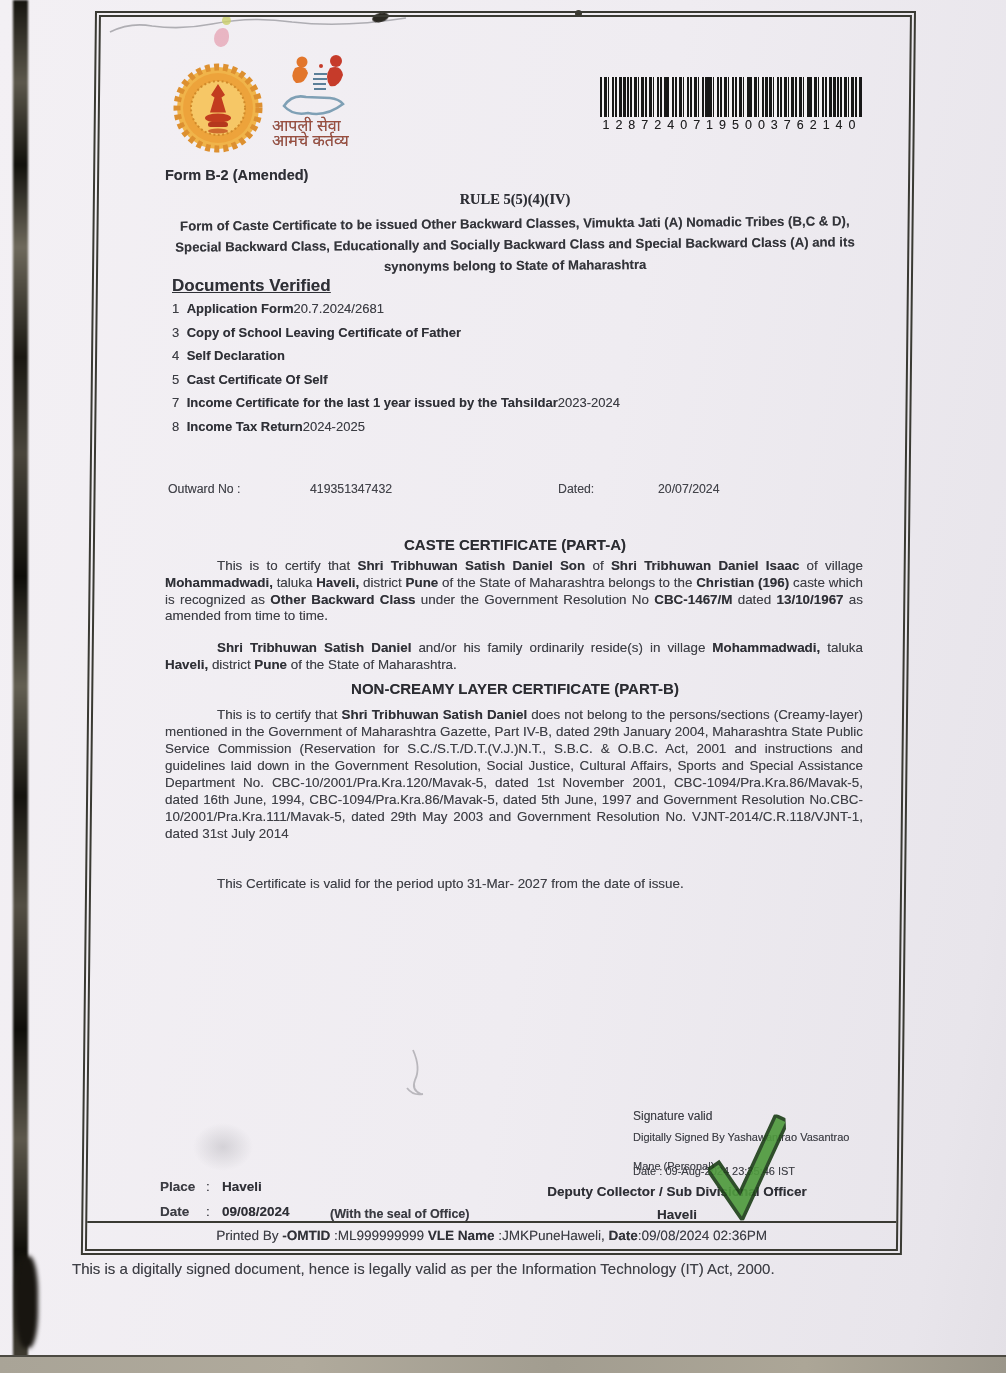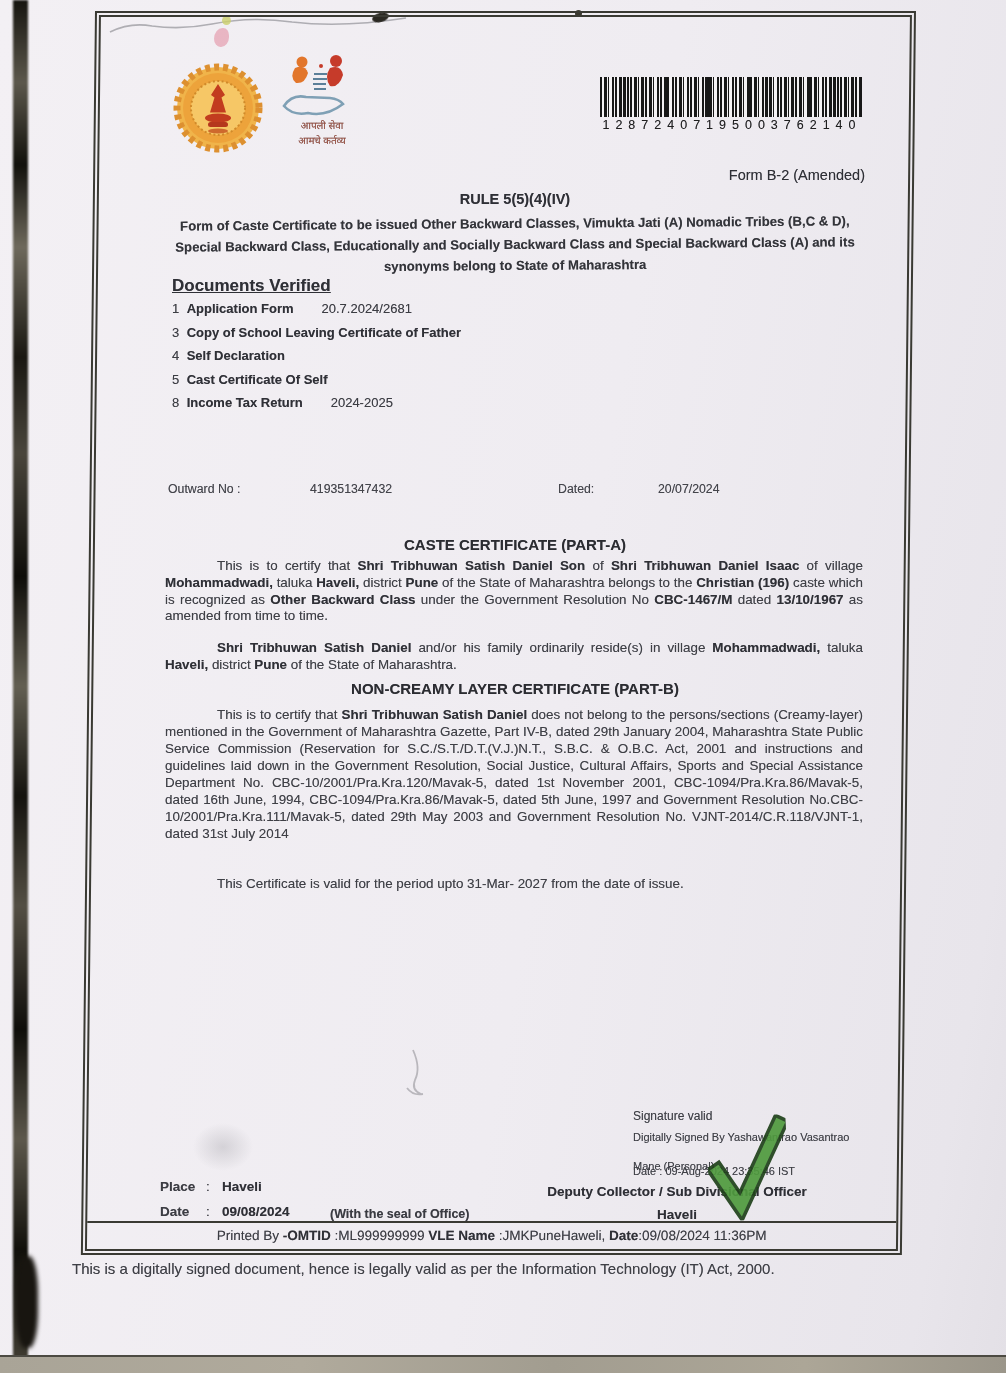--- a/index.html
+++ b/index.html
@@ -25,37 +25,37 @@
     background:radial-gradient(closest-side,rgba(110,110,118,.22),rgba(110,110,118,0));}
   .pencil2{position:absolute;left:393px;top:1048px;opacity:.55;}
   
   .cert-border{position:absolute;left:95px;top:11px;width:821px;height:1244px;
     border:6px double #3a3a33;box-sizing:border-box;transform:skewX(-0.65deg);transform-origin:0 0;}
   .printed-row{position:absolute;left:0;right:0;bottom:0;height:26px;border-top:2px solid #3a3a33;
     text-align:center;font-size:13.5px;line-height:25px;color:#3c3d43;white-space:nowrap;}
   
   .seal-emblem{position:absolute;left:172px;top:60px;}
   .service-logo{position:absolute;left:278px;top:54px;}
-  .logo-caption{position:absolute;left:272px;top:119px;width:100px;text-align:center;
-    font-family:Liberation Serif, serif;font-size:10px;line-height:14.5px;color:#9a4e3e;}
+  .logo-caption{position:absolute;left:272px;top:119px;width:100px;text-align:left;
+    font-family:Liberation Sans, sans-serif;font-size:16px;line-height:14.5px;color:#9a4e3e;}
   .barcode{position:absolute;left:600px;top:77px;width:262px;height:40px;
     background:
       repeating-linear-gradient(90deg,rgba(24,24,24,0) 0 23px,#181818 23px 26px,rgba(24,24,24,0) 26px 41px,#181818 41px 42px),
       repeating-linear-gradient(90deg,#181818 0 2px,#f4f2f4 2px 4px,#181818 4px 7px,#f4f2f4 7px 8px,#181818 8px 9px,#f4f2f4 9px 12px,#181818 12px 14px,#f4f2f4 14px 15px);}
   .barcode-digits{position:absolute;left:598px;top:118px;width:268px;text-align:center;
     font-size:12.5px;letter-spacing:6px;color:#1f1f1f;white-space:nowrap;}
-  .form-title{position:absolute;left:165px;top:167px;width:700px;text-align:right;font-size:14.5px;font-weight:normal;color:#2e2f35;}
-  .rule-title{position:absolute;left:165px;top:191px;width:700px;text-align:center;font-size:14.5px;font-weight:bold;color:#2e2f35;}
+  .form-title{position:absolute;left:165px;top:167px;width:700px;text-align:left;font-size:14.5px;font-weight:bold;color:#2e2f35;}
+  .rule-title{position:absolute;left:165px;top:191px;width:700px;text-align:center;font-size:14.5px;font-weight:bold;color:#2e2f35;font-family:Liberation Serif, serif;}
   .form-desc{position:absolute;left:163px;top:213px;width:704px;text-align:center;
     font-size:13.2px;line-height:21px;font-weight:bold;color:#333439;transform:rotate(-0.45deg);}
   .docs-title{position:absolute;left:172px;top:276px;font-size:17px;font-weight:bold;text-decoration:underline;color:#2f3036;}
   .doc-list{position:absolute;left:172px;top:297px;font-size:13px;line-height:23.5px;white-space:nowrap;}
   .doc-no{display:inline-block;min-width:11px;color:#3c3d43;}
   .doc-label{font-weight:bold;color:#2f3036;}
-  .doc-value{margin-left:28px;color:#3c3d43;}
+  .doc-value{color:#3c3d43;}
   
   .registry{position:absolute;left:168px;top:482px;font-size:12.3px;color:#44454b;}
   .reg-row{display:flex;margin-bottom:11px;white-space:nowrap;}
   .reg-c1{width:142px;}.reg-c2{width:248px;}.reg-c3{width:100px;}
   
   .part-title{position:absolute;left:165px;width:700px;text-align:center;font-size:15px;font-weight:bold;color:#2b2c31;}
   .para{position:absolute;left:165px;width:698px;font-size:13.4px;line-height:16.8px;
     text-align:justify;color:#3f4046;text-indent:52px;}
   
   .sig-small{position:absolute;left:633px;font-size:11px;color:#3f4046;white-space:nowrap;}
@@ -84,21 +84,21 @@
   <div class="mark-dark1"></div>
   <div class="mark-dark2"></div>
   <div class="mark-pink"></div>
   <div class="mark-yellow"></div>
   <div class="smudge1"></div>
   <svg class="pencil2" width="46" height="56" viewBox="0 0 46 56">
     <path d="M20 2 q8 18 2 30 q-4 10 6 14 M14 40 q6 8 16 6" fill="none" stroke="#8d8c92" stroke-width="1.8"></path>
   </svg>
 
   <div class="cert-border">
-    <div class="printed-row"><span>Printed By </span><span class="b">-OMTID</span><span> :ML999999999 </span><span class="b">VLE Name</span><span> :JMKPuneHaweli, </span><span class="b">Date</span><span>:09/08/2024 11:36PM</span></div>
+    <div class="printed-row"><span>Printed By </span><span class="b">-OMTID</span><span> :ML999999999 </span><span class="b">VLE Name</span><span> :JMKPuneHaweli, </span><span class="b">Date</span><span>:09/08/2024 02:36PM</span></div>
   </div>
 
   <svg class="seal-emblem" width="92" height="96" viewBox="0 0 92 96">
     <circle cx="46" cy="48" r="41" fill="#f0b44a" stroke="#dd9030" stroke-width="7" stroke-dasharray="5 4"></circle>
     <circle cx="46" cy="48" r="35" fill="#eda33b"></circle>
     <circle cx="46" cy="48" r="27" fill="#f6c766" stroke="#d08a2a" stroke-width="2" stroke-dasharray="2 2.5"></circle>
     <path fill="#c23c1f" d="M46 24 l7 11 -3.5 2.5 4.5 15 h-16 l4.5 -15 -3.5 -2.5 z"></path>
     <ellipse cx="46" cy="58" rx="13" ry="4.5" fill="#c23c1f"></ellipse>
     <rect x="36" y="62" width="20" height="5" rx="2.5" fill="#b5371d"></rect>
     <ellipse cx="46" cy="71" rx="10" ry="2.5" fill="#c4511f" opacity=".8"></ellipse>
@@ -128,20 +128,21 @@
   <div class="form-title">Form B-2 (Amended)</div>
   <div class="rule-title">RULE 5(5)(4)(IV)</div>
   <div class="form-desc">Form of Caste Certificate to be issued Other Backward Classes, Vimukta Jati (A) Nomadic Tribes (B,C &amp; D), Special Backward Class, Educationally and Socially Backward Class and Special Backward Class (A) and its synonyms belong to State of Maharashtra</div>
 
   <div class="docs-title">Documents Verified</div>
   <div class="doc-list">
     <div><span class="doc-no">1</span> <span class="doc-label">Application Form</span><span class="doc-value">20.7.2024/2681</span></div>
     <div><span class="doc-no">3</span> <span class="doc-label">Copy of School Leaving Certificate of Father</span><span class="doc-value"></span></div>
     <div><span class="doc-no">4</span> <span class="doc-label">Self Declaration</span><span class="doc-value"></span></div>
     <div><span class="doc-no">5</span> <span class="doc-label">Cast Certificate Of Self</span><span class="doc-value"></span></div>
+    <div><span class="doc-no">7</span> <span class="doc-label">Income Certificate for the last 1 year issued by the Tahsildar</span><span class="doc-value">2023-2024</span></div>
     <div><span class="doc-no">8</span> <span class="doc-label">Income Tax Return</span><span class="doc-value">2024-2025</span></div>
   </div>
 
   <div class="registry">
     <div class="reg-row">
       <span class="reg-c1">Outward No :</span>
       <span class="reg-c2">419351347432</span>
       <span class="reg-c3">Dated:</span>
       <span>20/07/2024</span>
     </div>

